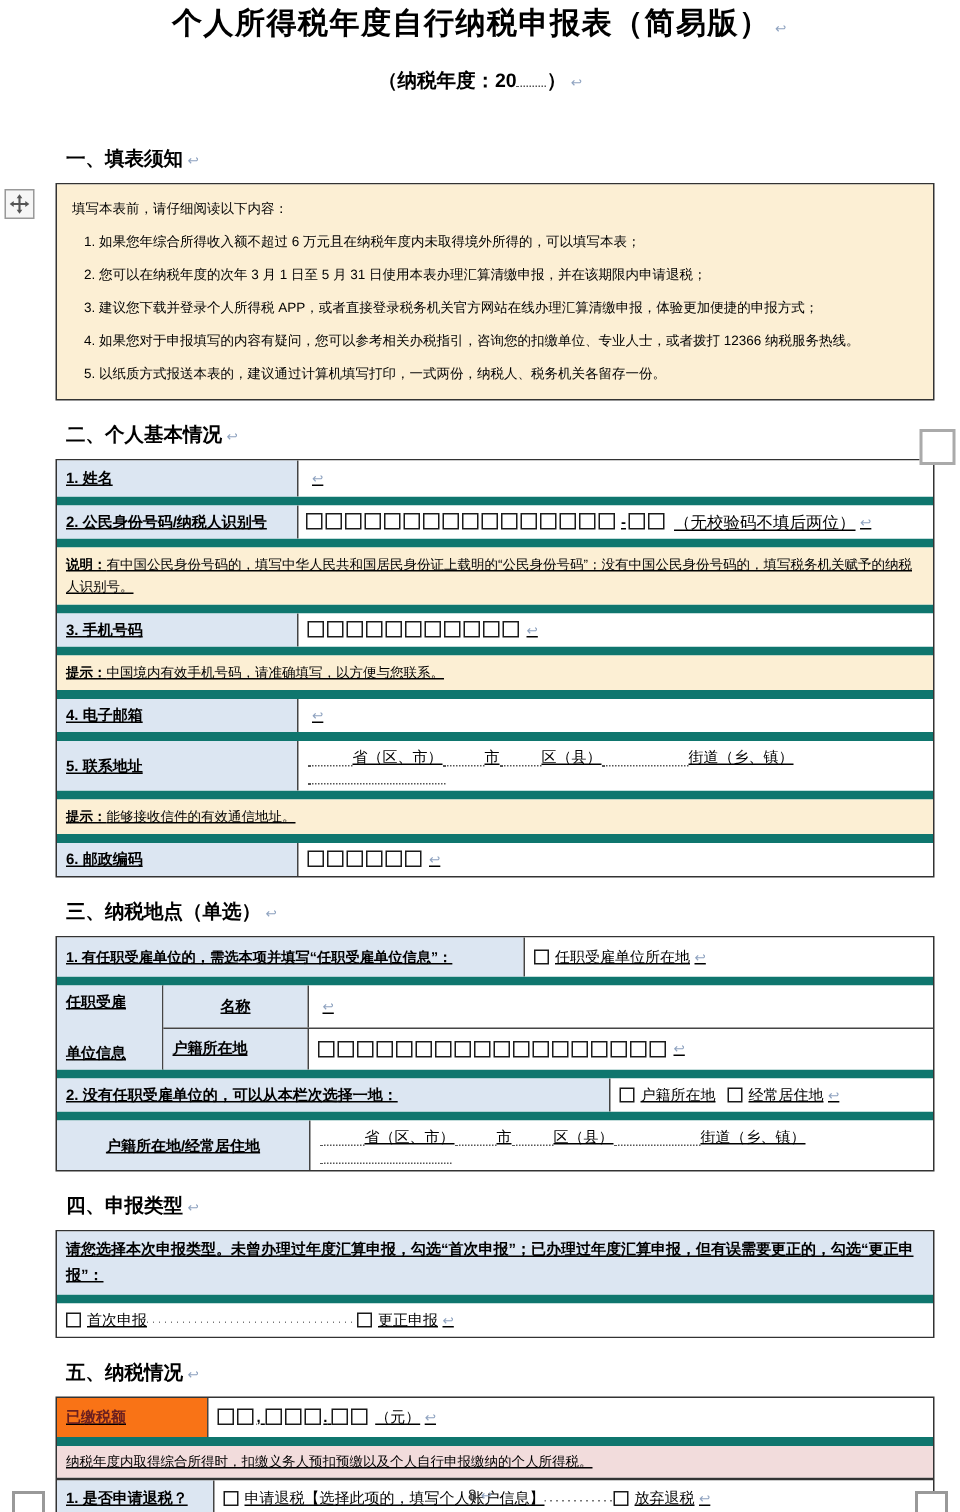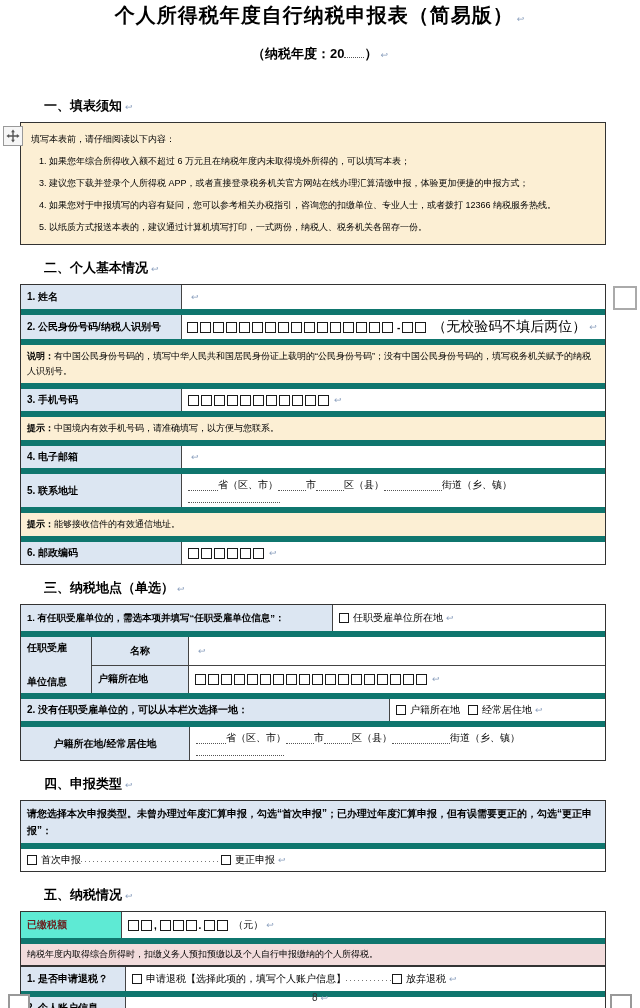--- a/index.html
+++ b/index.html
@@ -5,43 +5,43 @@
   * { margin:0; padding:0; box-sizing:border-box; }
   html,body { background:#fff; }
   .page {
     position:relative; width:640px; height:1008px; background:#fff;
     font-family:"Liberation Sans", sans-serif; color:#000; overflow:hidden;
   }
   .title { text-align:center; font-size:20px; font-weight:bold; padding-top:2px; letter-spacing:1px; }
   .subtitle { text-align:center; font-size:13px; font-weight:bold; margin-top:16px; }
   .ret { color:#8fa3c0; font-size:9px; margin-left:3px; font-weight:normal; }
   .sec-h { font-size:13px; font-weight:bold; margin:14px 0 7px 44px; }
-  .tbl { margin-left:20px; width:586px; border:1.5px solid #333; font-size:10px; }
-  .tr { display:flex; align-items:stretch; }
+  .tbl { margin-left:37px; width:586px; border:1.5px solid #333; font-size:10px; }
+  .tr { display:flex; align-items:stretch;text-decoration:underline; }
   .tr + .tr { border-top:6px solid #0f766e; }
   .c { padding:4px 6px; display:flex; align-items:center; flex-wrap:wrap; }
   .c + .c { border-left:1px solid #444; }
   .lbl { background:#dce6f2; font-weight:bold; flex-shrink:0; }
   .val { flex:1; background:#fff; }
   .note { background:#fcefd4; font-size:9px; line-height:15px; display:block; }
   .note b { font-size:9px; }
-  .pink-lbl { background:#5eead4; color:#6b1f1f; font-weight:bold; }
+  .pink-lbl { background:#f97316; color:#6b1f1f; font-weight:bold; }
   .pink-note { background:#f2dcdc; }
   .blue-row { background:#dce6f2; font-weight:bold; line-height:17px; display:block; }
   .w160 { flex:0 0 160px; } .w70 { flex:0 0 70px;gap:20px; } .w96 { flex:0 0 96px; }
   .w168 { flex:0 0 168px; } .w311 { flex:0 0 311px; } .w368 { flex:0 0 368px; }
   .w100 { flex:0 0 100px; } .w104 { flex:0 0 104px; }
   .cbox { display:inline-block; width:11px; height:11px; border:1.4px solid #1a1a1a; background:#fff; margin-right:2px; vertical-align:middle; }
   .boxrow { letter-spacing:0; white-space:nowrap; }
   .chk { display:inline-block; width:10px; height:10px; border:1.3px solid #1a1a1a; background:#fff; margin:0 4px 0 0; vertical-align:-1px; }
   .blank { display:inline-block; height:11px; border-bottom:1px dotted #555; }
   .leader { display:inline-block; height:11px; vertical-align:middle;
     background-image:repeating-linear-gradient(90deg,#777 0,#777 1px,transparent 1px,transparent 4px);
     background-size:100% 1px; background-position:0 60%; background-repeat:no-repeat; }
-  .small-note { font-size:14px; margin-left:4px; white-space:nowrap; }
+  .small-note { font-size:11px; margin-left:4px; white-space:nowrap; }
   .notes-box { background:#fcefd4; padding:7px 10px; font-size:9px; line-height:19px; }
   .notes-box .intro { margin-bottom:2px; }
   .notes-box .item { margin:3px 0 0 8px; }
   .two-line { flex-direction:column; justify-content:center; align-items:flex-start; }
   .center2 { flex-direction:column; justify-content:center; align-items:flex-start; }
   .subcol { flex:1; display:flex; flex-direction:column; }
   .subrow { display:flex; flex:1; }
   .subrow + .subrow { border-top:1px solid #444; }
   .move-handle { position:absolute; left:3px; top:126px; width:20px; height:20px;
     border:1px solid #999; background:#f6f6f6; display:flex; align-items:center; justify-content:center; }
@@ -69,20 +69,21 @@
   <div class="title"><span>个人所得税年度自行纳税申报表（简易版）</span><span class="ret">↩</span></div>
   <div class="subtitle">
     <span>（纳税年度：20</span><span class="blank" style="width:20px"></span><span>）</span><span class="ret">↩</span>
   </div>
 
   <div class="sec-h" style="margin-top:34px"><span>一、填表须知</span><span class="ret">↩</span></div>
   <div class="tbl">
     <div class="notes-box">
       <div class="intro">填写本表前，请仔细阅读以下内容：</div>
       <div class="item">1. 如果您年综合所得收入额不超过 6 万元且在纳税年度内未取得境外所得的，可以填写本表；</div>
+      <div class="item">2. 您可以在纳税年度的次年 3 月 1 日至 5 月 31 日使用本表办理汇算清缴申报，并在该期限内申请退税；</div>
       <div class="item">3. 建议您下载并登录个人所得税 APP，或者直接登录税务机关官方网站在线办理汇算清缴申报，体验更加便捷的申报方式；</div>
       <div class="item">4. 如果您对于申报填写的内容有疑问，您可以参考相关办税指引，咨询您的扣缴单位、专业人士，或者拨打 12366 纳税服务热线。</div>
       <div class="item">5. 以纸质方式报送本表的，建议通过计算机填写打印，一式两份，纳税人、税务机关各留存一份。</div>
     </div>
   </div>
 
   <div class="sec-h"><span>二、个人基本情况</span><span class="ret">↩</span></div>
   <div class="tbl">
     <div class="tr mh24">
       <div class="c lbl w160">1. 姓名</div>

